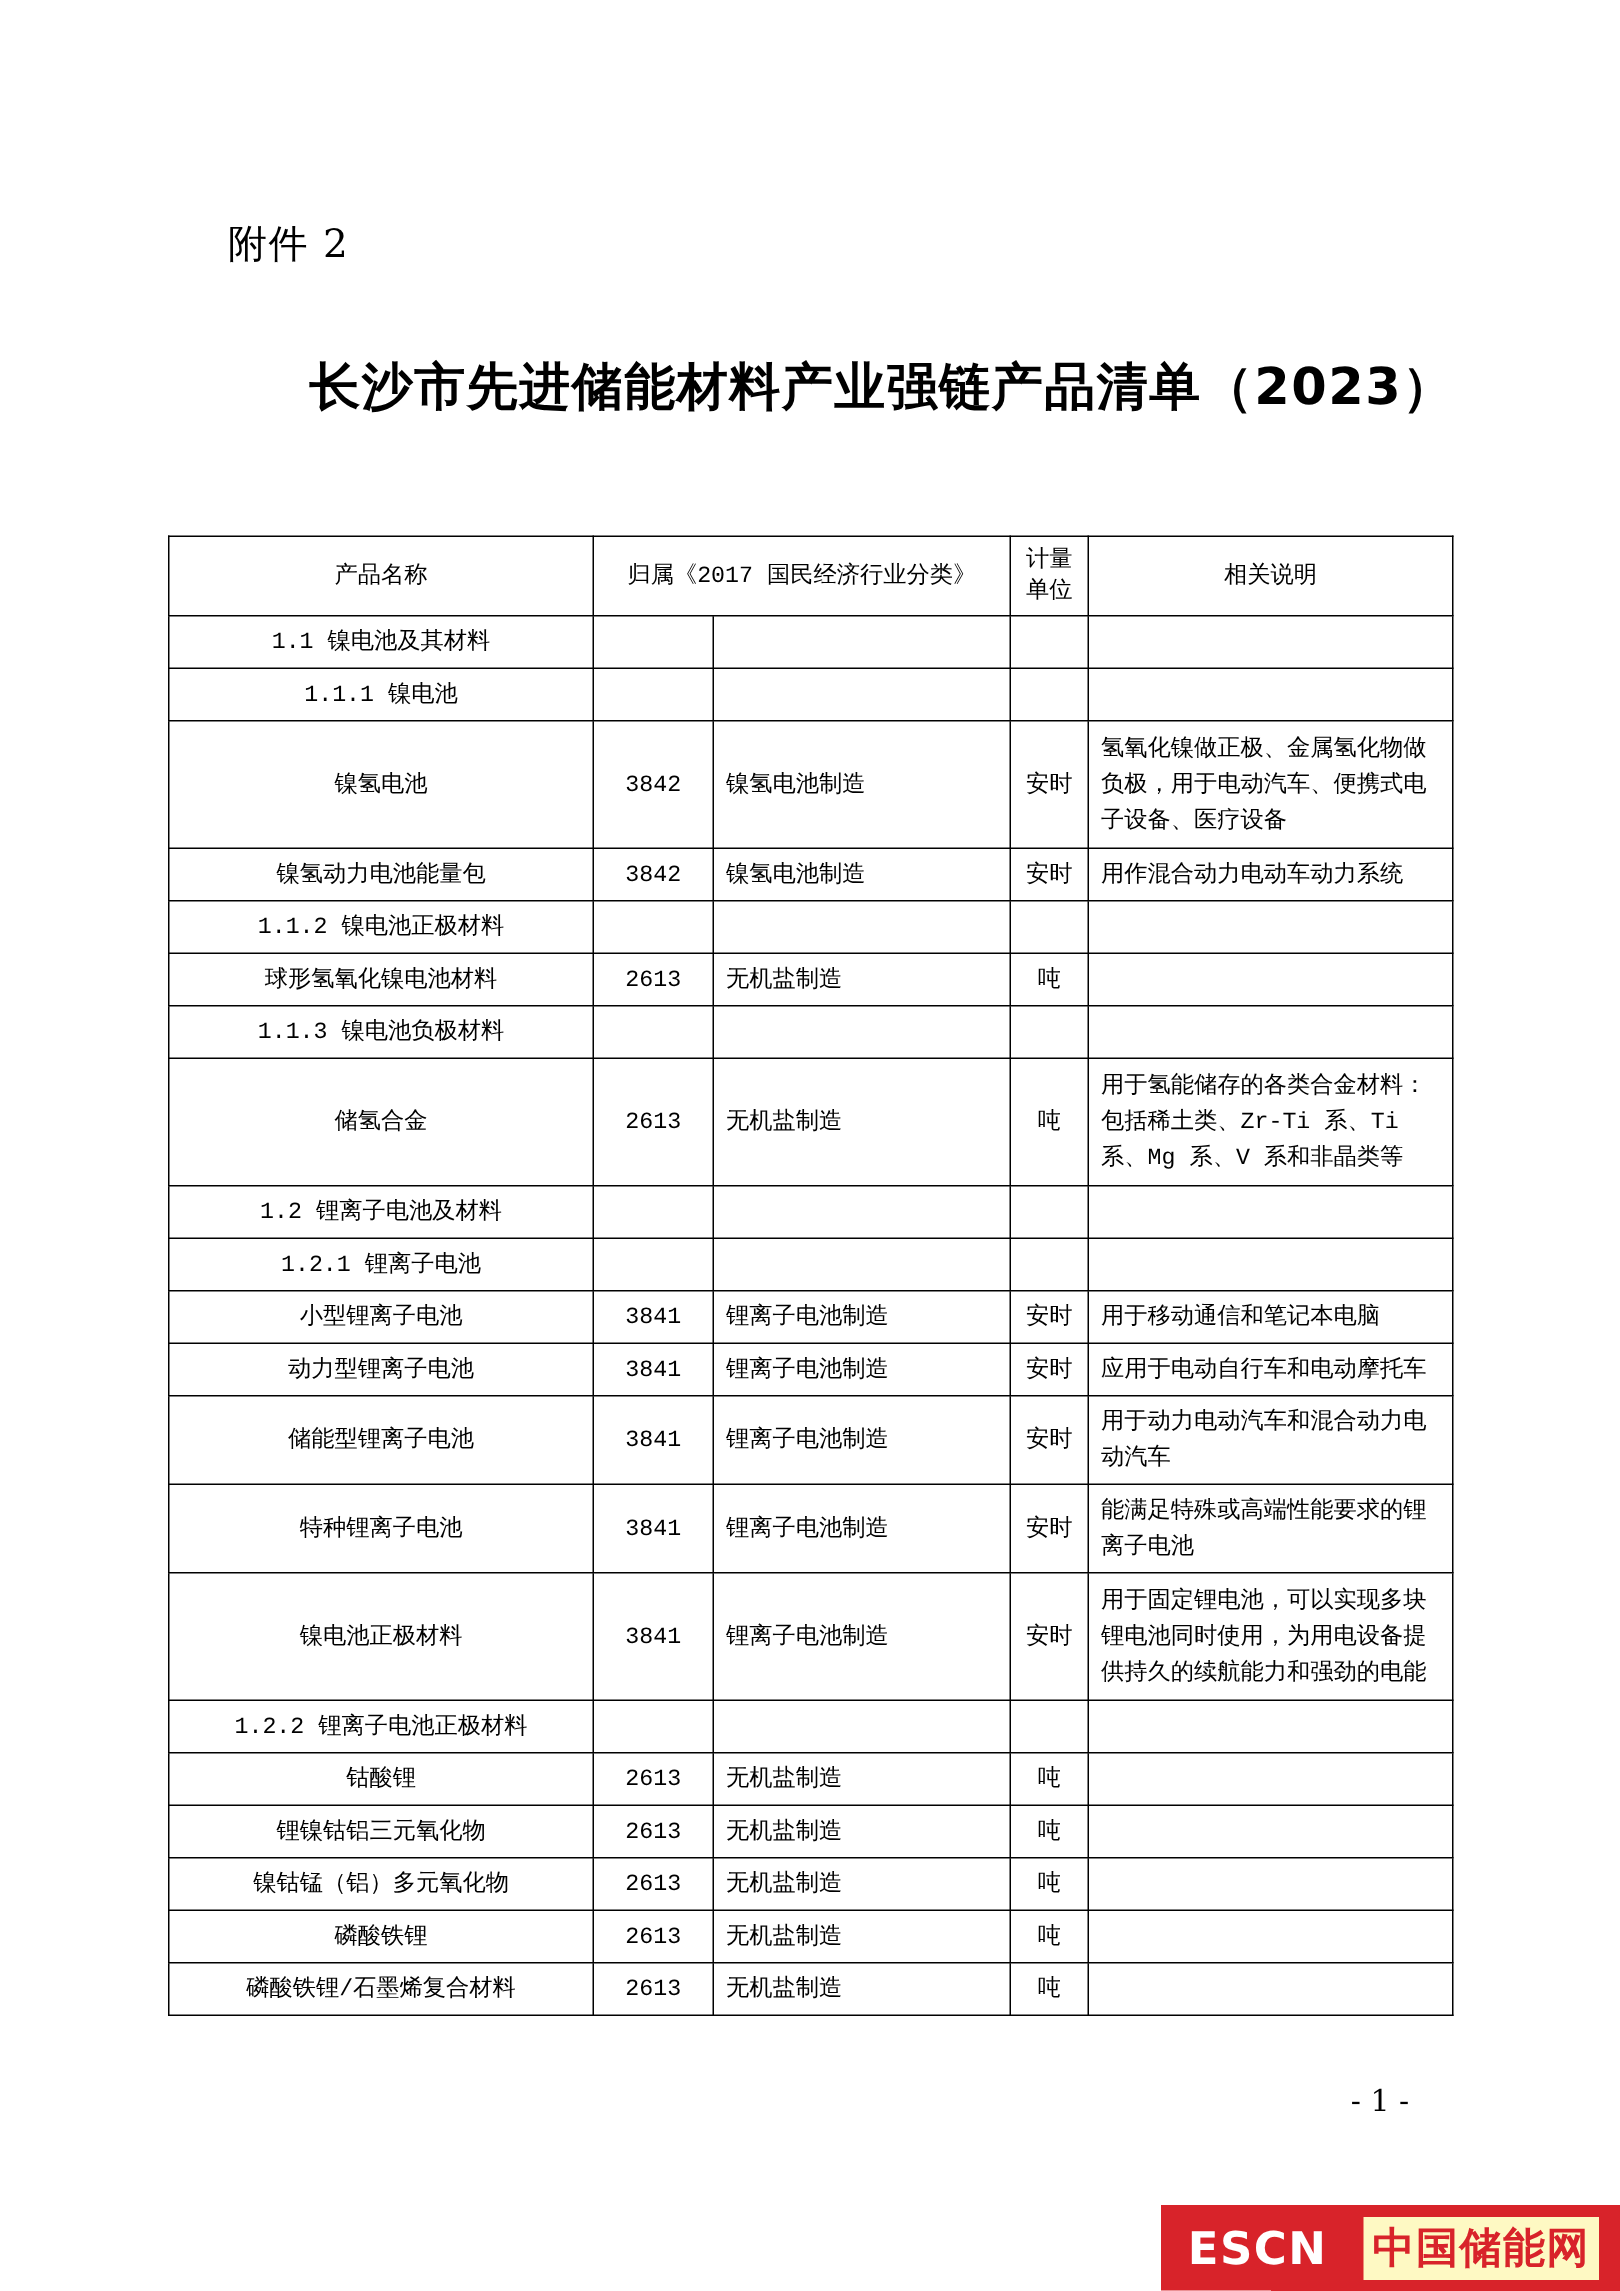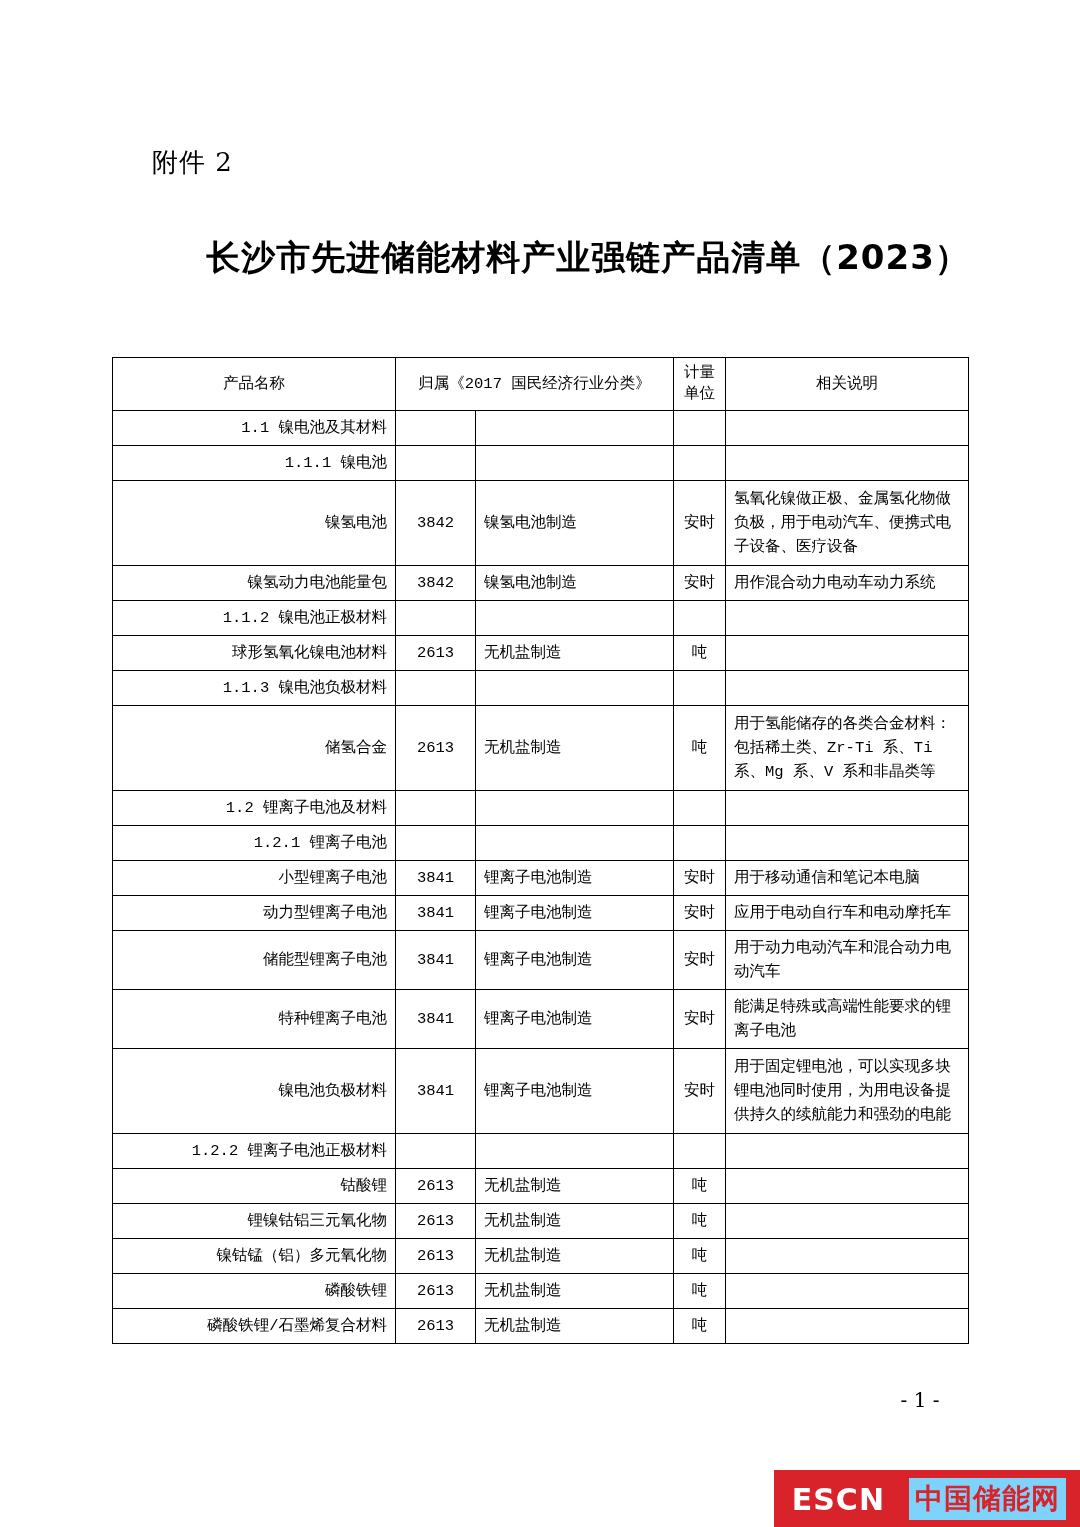--- a/index.html
+++ b/index.html
@@ -71,21 +71,21 @@
     padding: 10px 4px;
   }
   .hdr-unit { line-height: 1.35; }
 
   .section-row td {
     font-weight: bold;
     font-size: 16px;
     padding-top: 6px;
     padding-bottom: 6px;
   }
-  .c-name { text-align: right; padding-left: 10px; }
+  .c-name { text-align: center; padding-left: 10px; }
   .c-code { text-align: center; }
   .c-ind  { text-align: left; padding-left: 14px; }
   .c-unit { text-align: center; }
   .c-desc { text-align: left; padding-left: 8px; padding-right: 6px; font-size: 15px; line-height: 1.6; }
 
   .tall td { height: 74px; }
 
   .page-number {
     position: absolute;
     left: 0;
@@ -111,21 +111,21 @@
     font-size: 30px;
     font-weight: bold;
     letter-spacing: 1px;
     padding: 8px 14px 8px 18px;
     font-family: "DejaVu Sans", sans-serif;
     display: flex;
     align-items: center;
     gap: 24px;
   }
   .wm-cn {
-    background: #7dd3fc;
+    background: #fef9c3;
     color: #d8232a;
     padding: 2px 6px;
     font-size: 28px;
   }
 </style>
 </head>
 <body>
 
 <div class="page">
 
@@ -245,21 +245,21 @@
           <td class="c-desc">用于动力电动汽车和混合动力电动汽车</td>
         </tr>
         <tr>
           <td class="c-name">特种锂离子电池</td>
           <td class="c-code">3841</td>
           <td class="c-ind">锂离子电池制造</td>
           <td class="c-unit">安时</td>
           <td class="c-desc">能满足特殊或高端性能要求的锂离子电池</td>
         </tr>
         <tr class="tall">
-          <td class="c-name">镍电池负极材料</td>
+          <td class="c-name">镍电池正极材料</td>
           <td class="c-code">3841</td>
           <td class="c-ind">锂离子电池制造</td>
           <td class="c-unit">安时</td>
           <td class="c-desc">用于固定锂电池，可以实现多块锂电池同时使用，为用电设备提供持久的续航能力和强劲的电能</td>
         </tr>
         <tr class="section-row">
           <td class="c-name">1.2.2 锂离子电池正极材料</td>
           <td class="c-code">&nbsp;</td>
           <td class="c-ind">&nbsp;</td>
           <td class="c-unit">&nbsp;</td>

